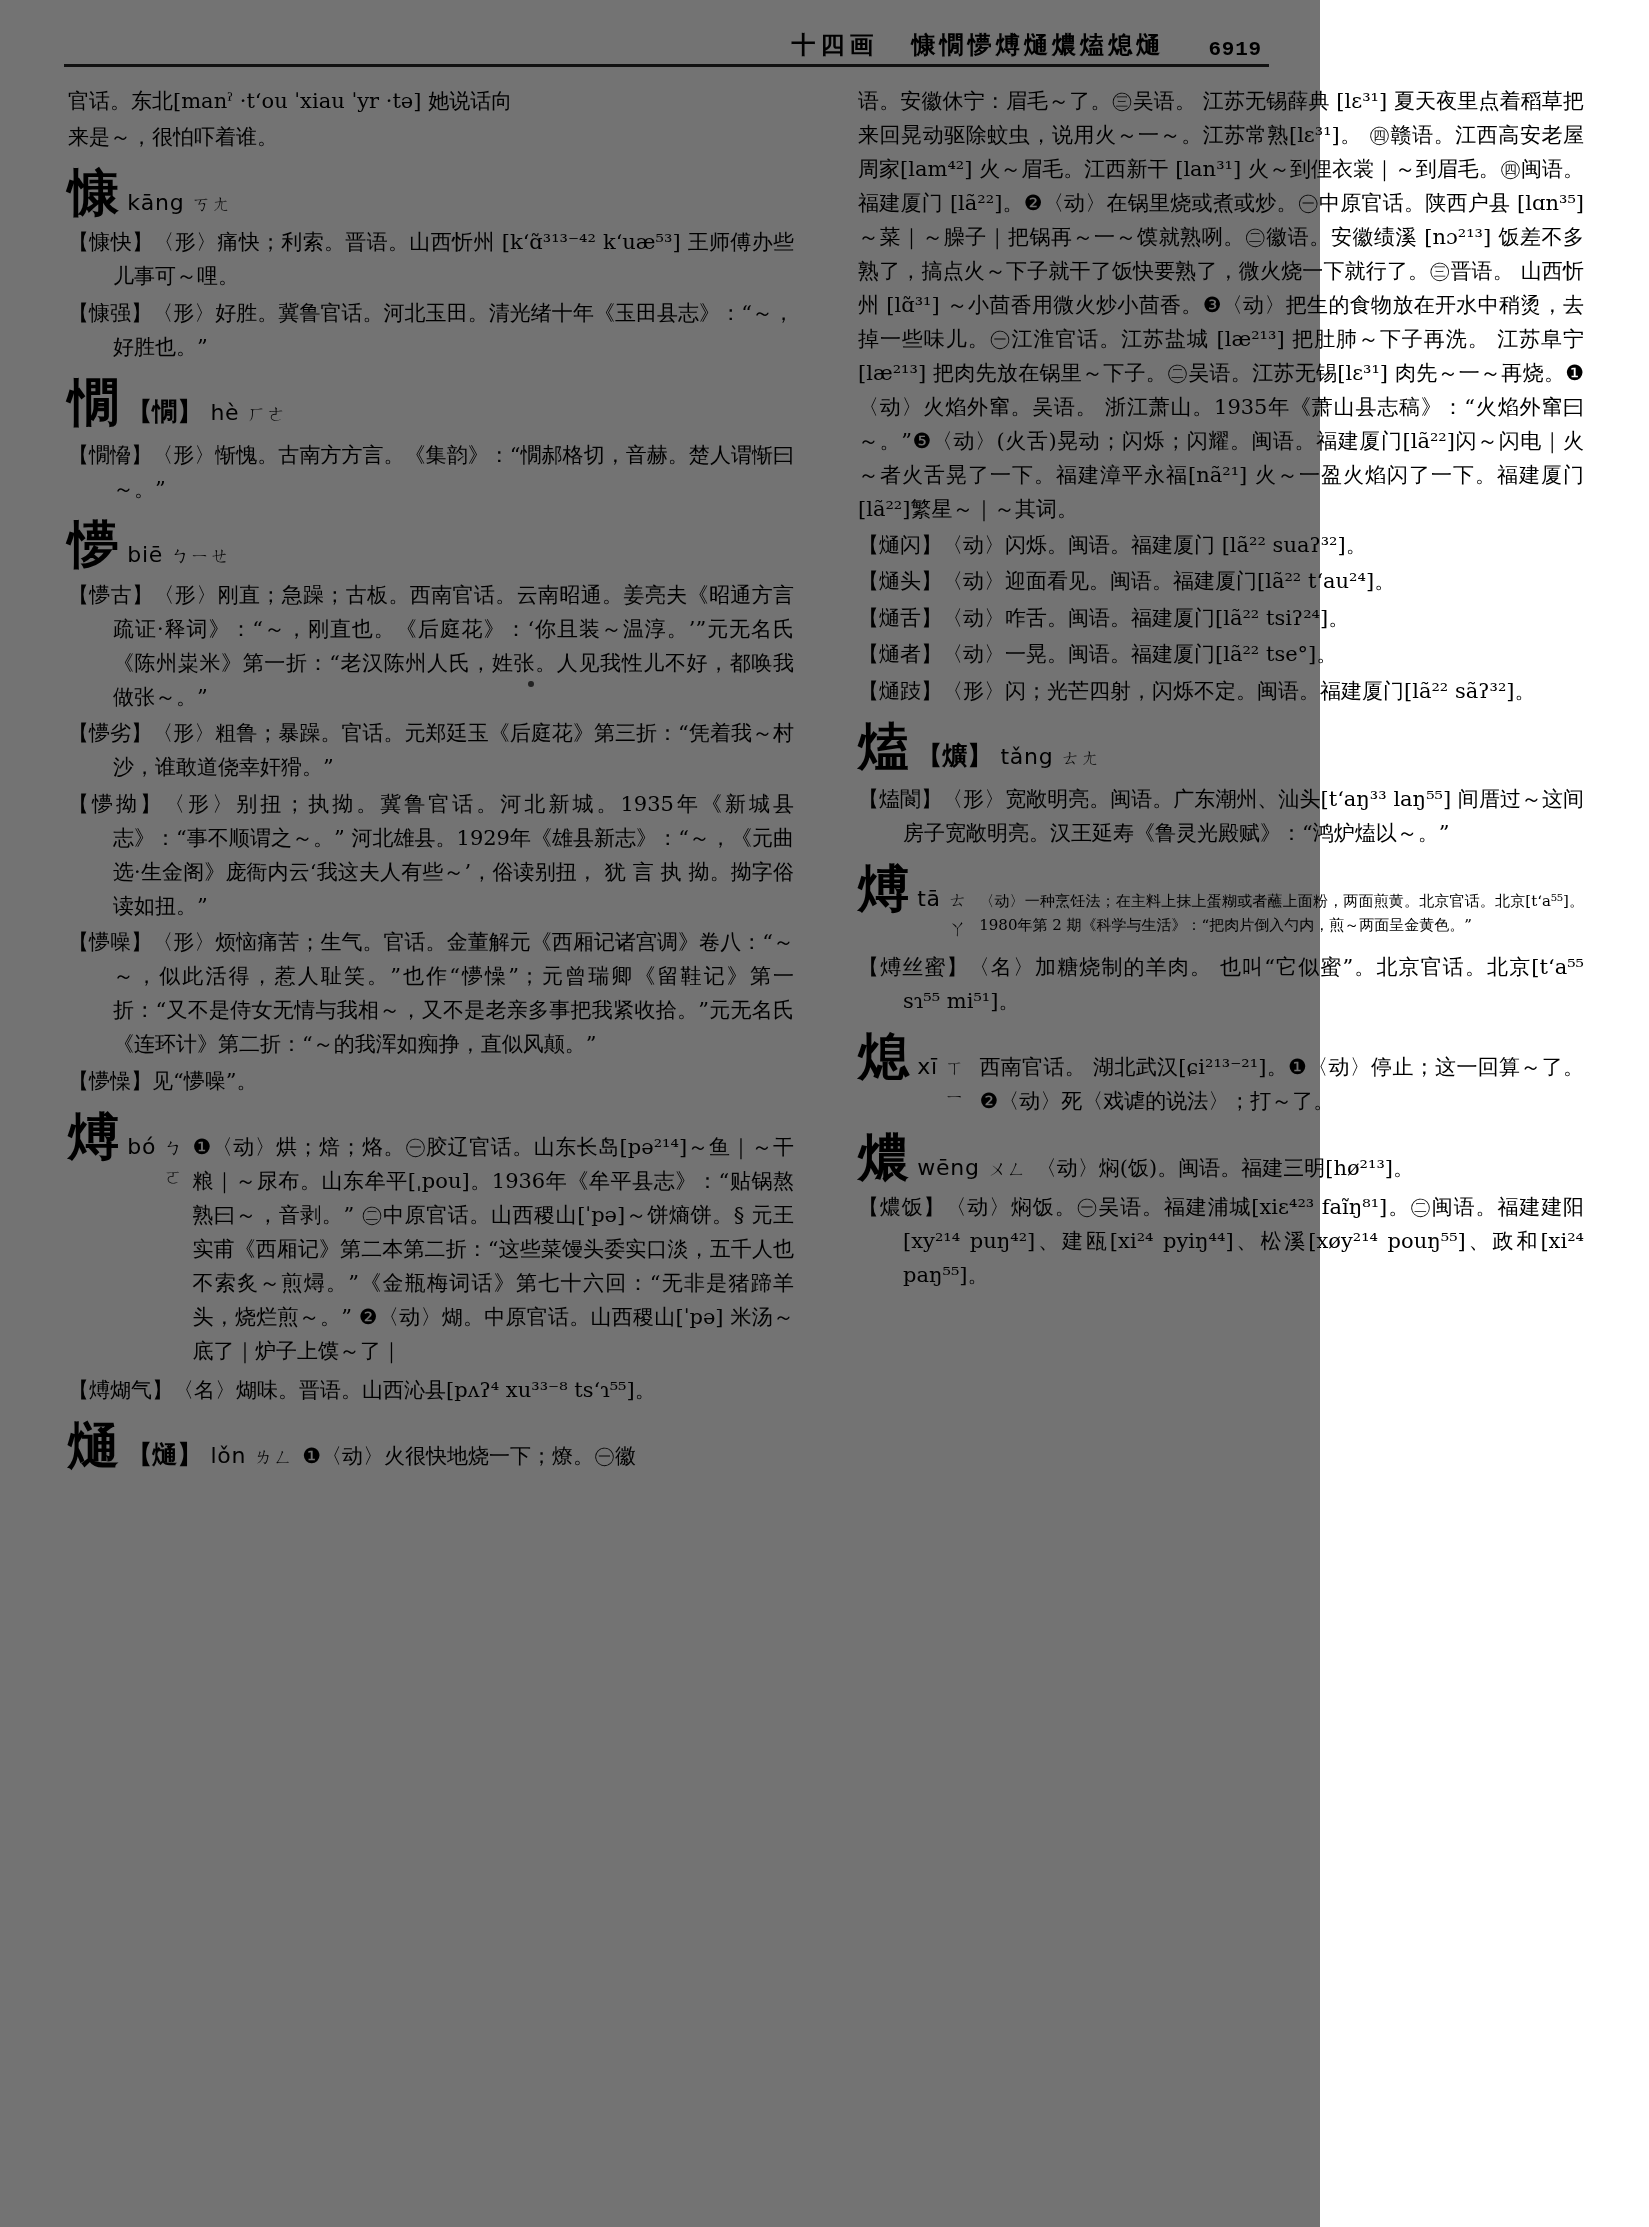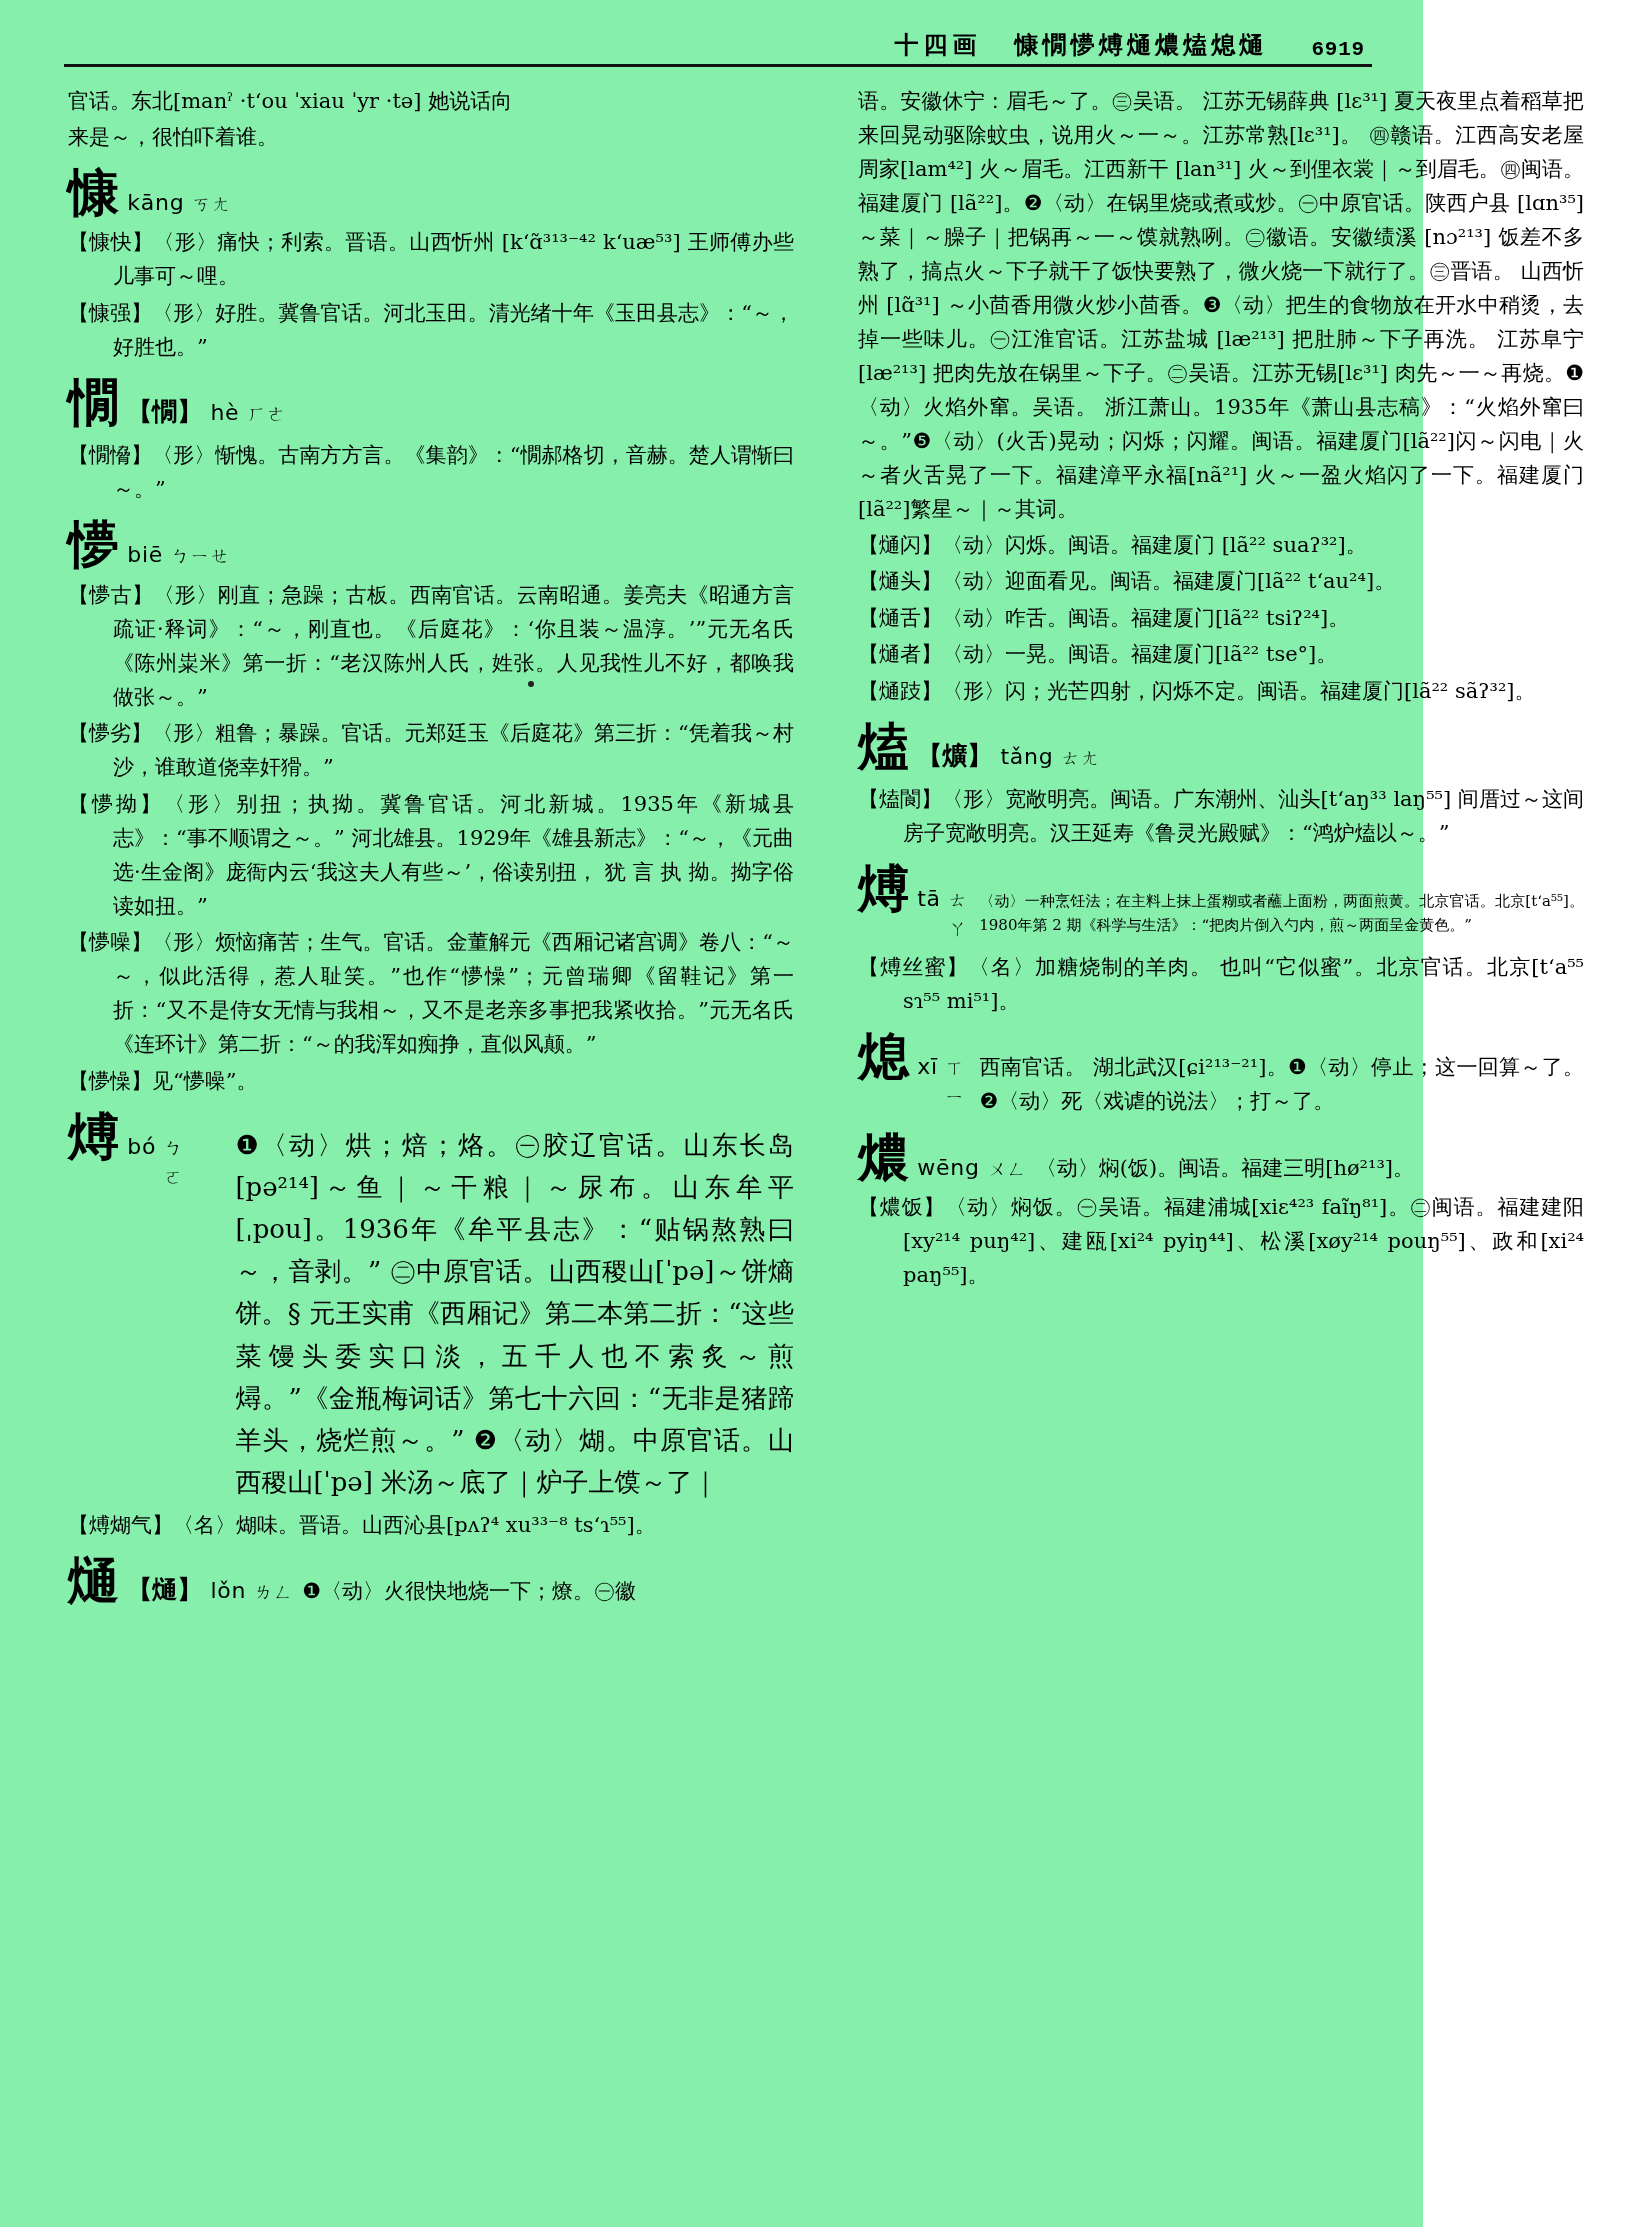--- a/index.html
+++ b/index.html
@@ -11,26 +11,26 @@
     width: 1650px;
     height: 2227px;
     font-family: "DejaVu Serif", "Liberation Serif", serif;
     color: #000000;
     position: relative;
     overflow: hidden;
   }
   .page {
     position: absolute;
     left: 0; top: 0;
-    width: 1423px;
+    width: 1320px;
     height: 2227px;
     padding: 12px;
     box-sizing: border-box;
     
-    background: #86efac;
+    background: #737373;
   }
   
   .header {
     position: absolute;
     left: 66px;
     right: 58px;
     top: 15px;
     height: 46px;
     display: flex;
     align-items: flex-end;
@@ -173,21 +173,21 @@
     <p class="entry">【懜古】〈形〉刚直；急躁；古板。西南官话。云南昭通。姜亮夫《昭通方言疏证·释词》：“～，刚直也。《后庭花》：‘你且装～温淳。’”元无名氏《陈州粜米》第一折：“老汉陈州人氏，姓张。人见我性儿不好，都唤我做张～。”</p>
     <p class="entry">【懜劣】〈形〉粗鲁；暴躁。官话。元郑廷玉《后庭花》第三折：“凭着我～村沙，谁敢道侥幸奸猾。”</p>
     <p class="entry">【懜拗】〈形〉别扭；执拗。冀鲁官话。河北新城。1935年《新城县志》：“事不顺谓之～。” 河北雄县。1929年《雄县新志》：“～，《元曲选·生金阁》庞衙内云‘我这夫人有些～’，俗读别扭， 犹 言 执 拗。拗字俗读如扭。”</p>
     <p class="entry">【懜噪】〈形〉烦恼痛苦；生气。官话。金董解元《西厢记诸宫调》卷八：“～～，似此活得，惹人耻笑。”也作“懜懆”；元曾瑞卿《留鞋记》第一折：“又不是侍女无情与我相～，又不是老亲多事把我紧收拾。”元无名氏《连环计》第二折：“～的我浑如痴挣，直似风颠。”</p>
     <p class="entry">【懜懆】见“懜噪”。</p>
 
     <div class="headchar-line">
       <span class="headchar">煿</span>
       <span class="pinyin">bó</span>
       <span class="zhuyin">ㄅㄛ</span>
-      <span class="sense-inline" style="font-size:26px;line-height:1.62;margin-left:43px;">❶〈动〉烘；焙；烙。㊀胶辽官话。山东长岛[pə²¹⁴]～鱼｜～干粮｜～尿布。山东牟平[ˌpou]。1936年《牟平县志》：“贴锅熬熟曰～，音剥。” ㊁中原官话。山西稷山[ˈpə]～饼熵饼。§ 元王实甫《西厢记》第二本第二折：“这些菜馒头委实口淡，五千人也不索炙～煎燖。”《金瓶梅词话》第七十六回：“无非是猪蹄羊头，烧烂煎～。” ❷〈动〉煳。中原官话。山西稷山[ˈpə] 米汤～底了｜炉子上馍～了｜</span>
+      <span class="sense-inline" style="font-size:21px;line-height:1.62;">❶〈动〉烘；焙；烙。㊀胶辽官话。山东长岛[pə²¹⁴]～鱼｜～干粮｜～尿布。山东牟平[ˌpou]。1936年《牟平县志》：“贴锅熬熟曰～，音剥。” ㊁中原官话。山西稷山[ˈpə]～饼熵饼。§ 元王实甫《西厢记》第二本第二折：“这些菜馒头委实口淡，五千人也不索炙～煎燖。”《金瓶梅词话》第七十六回：“无非是猪蹄羊头，烧烂煎～。” ❷〈动〉煳。中原官话。山西稷山[ˈpə] 米汤～底了｜炉子上馍～了｜</span>
     </div>
     <p class="entry">【煿煳气】〈名〉煳味。晋语。山西沁县[pʌʔ⁴ xu³³⁻⁸ tsʻɿ⁵⁵]。</p>
 
     <div class="headchar-line">
       <span class="headchar">熥</span>
       <span class="variant">【熥】</span>
       <span class="pinyin">lǒn</span>
       <span class="zhuyin">ㄌㄥ</span>
       <span style="font-size:21px;">❶〈动〉火很快地烧一下；燎。㊀徽</span>
     </div>

